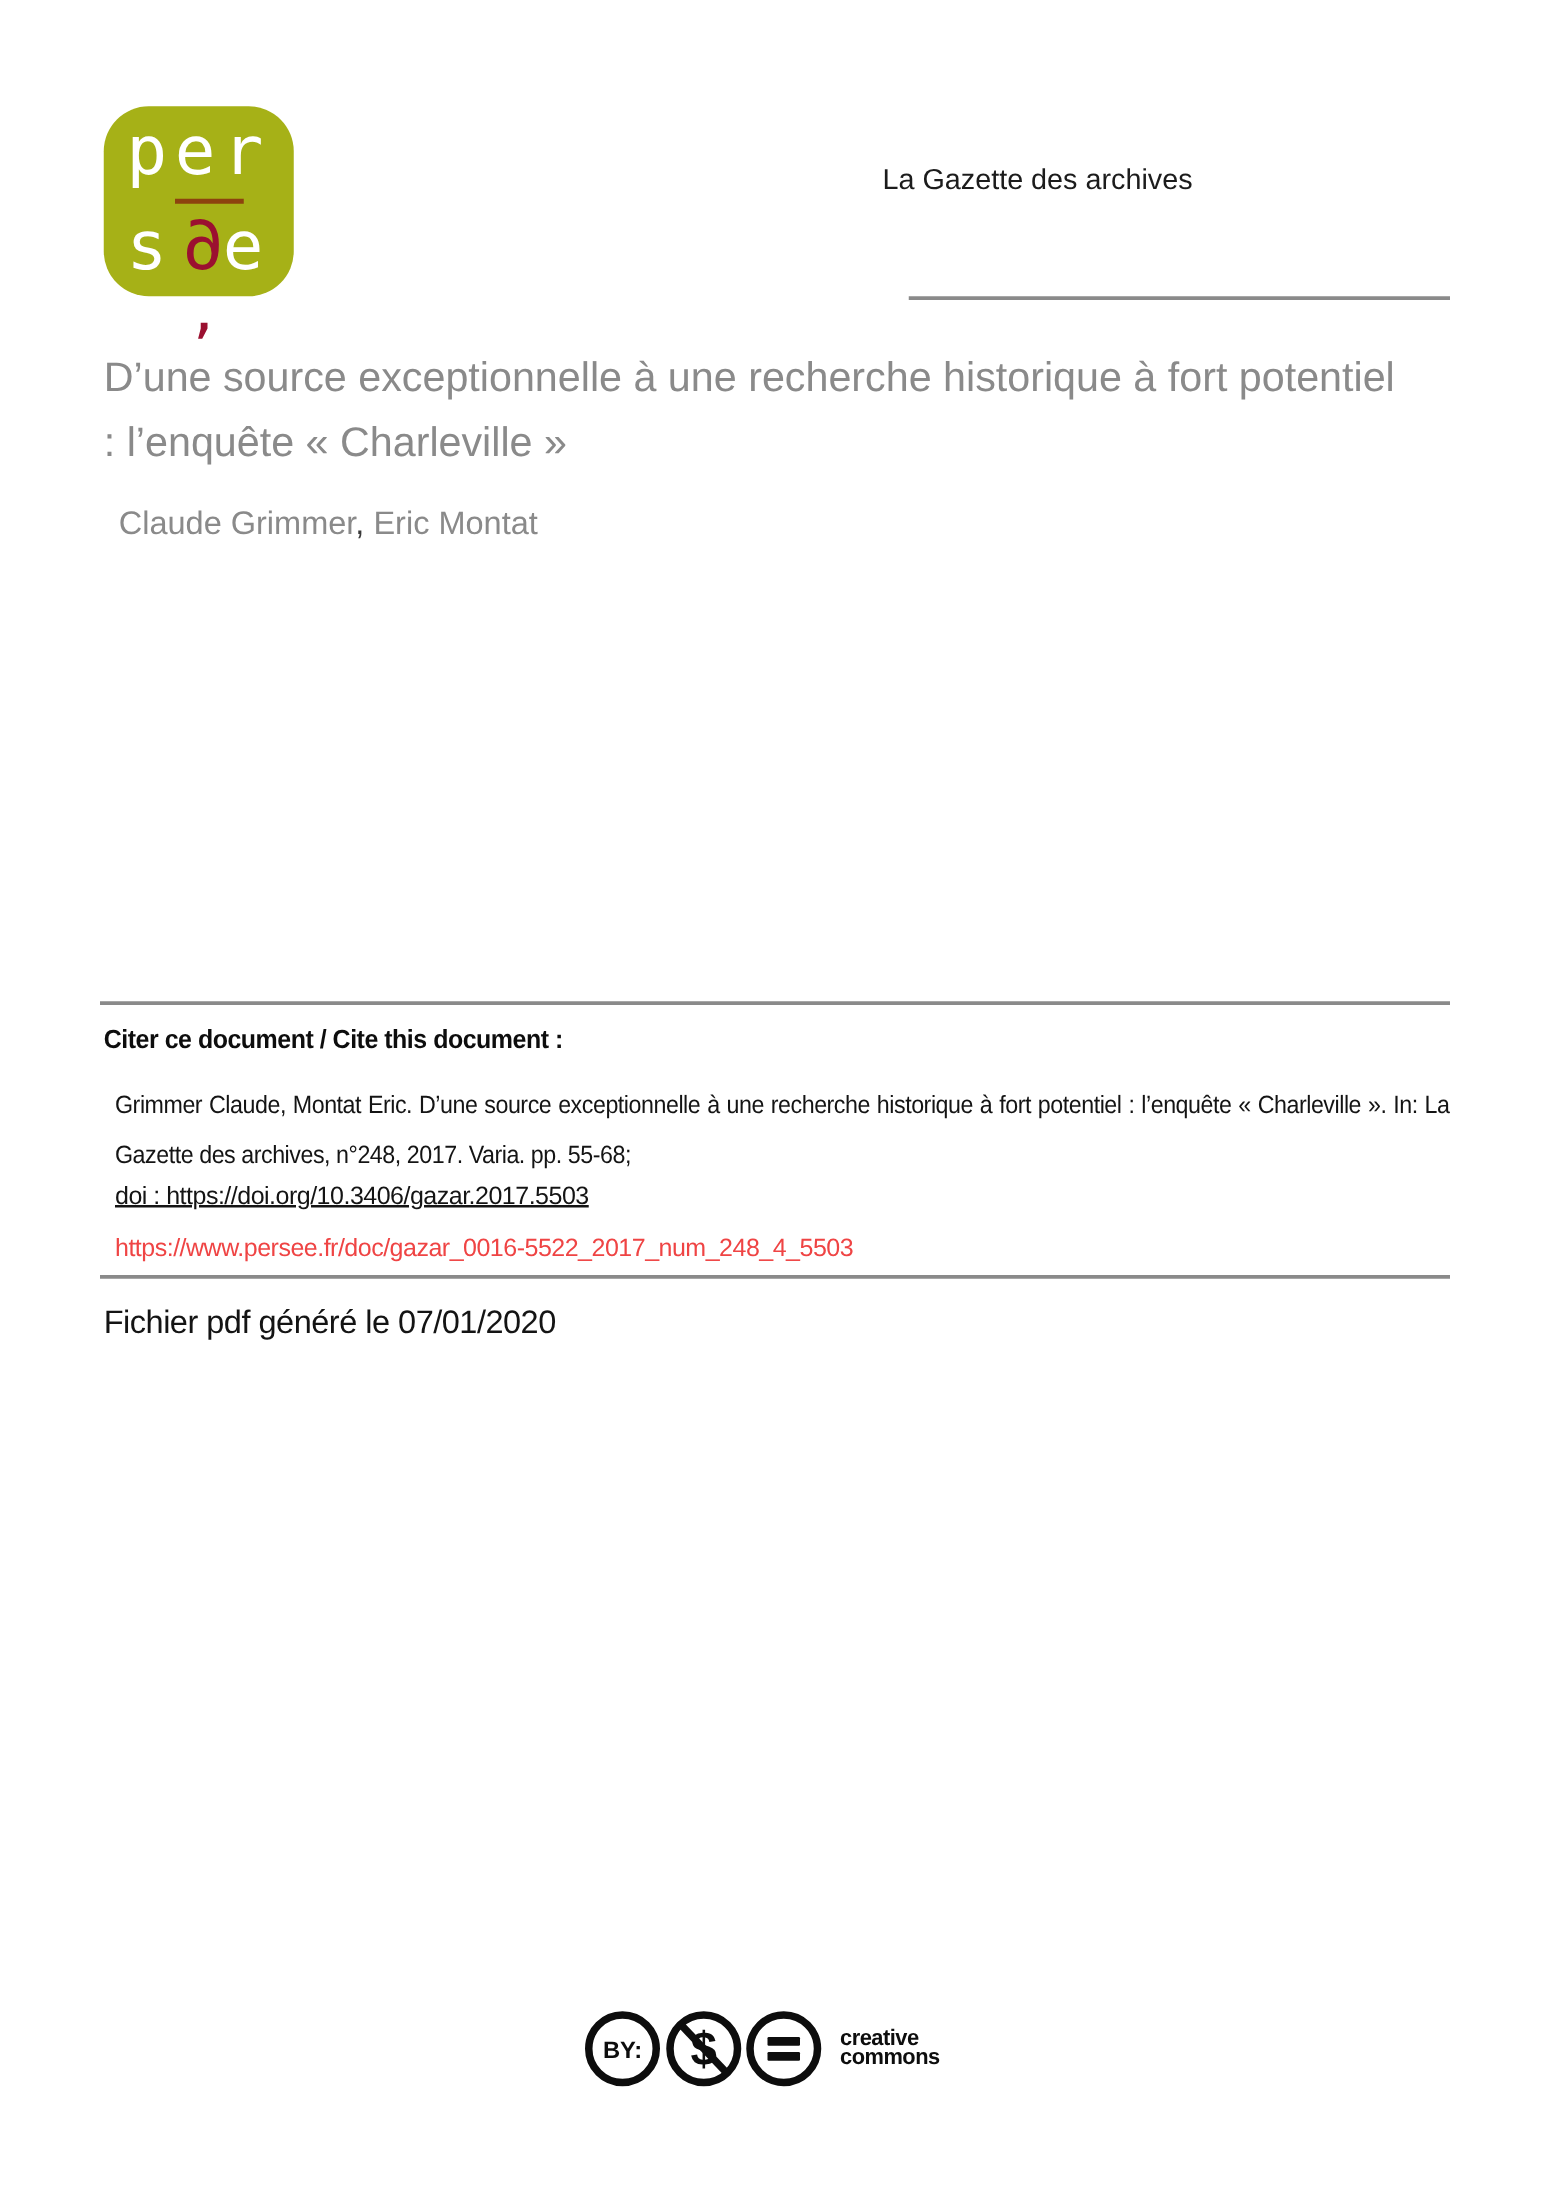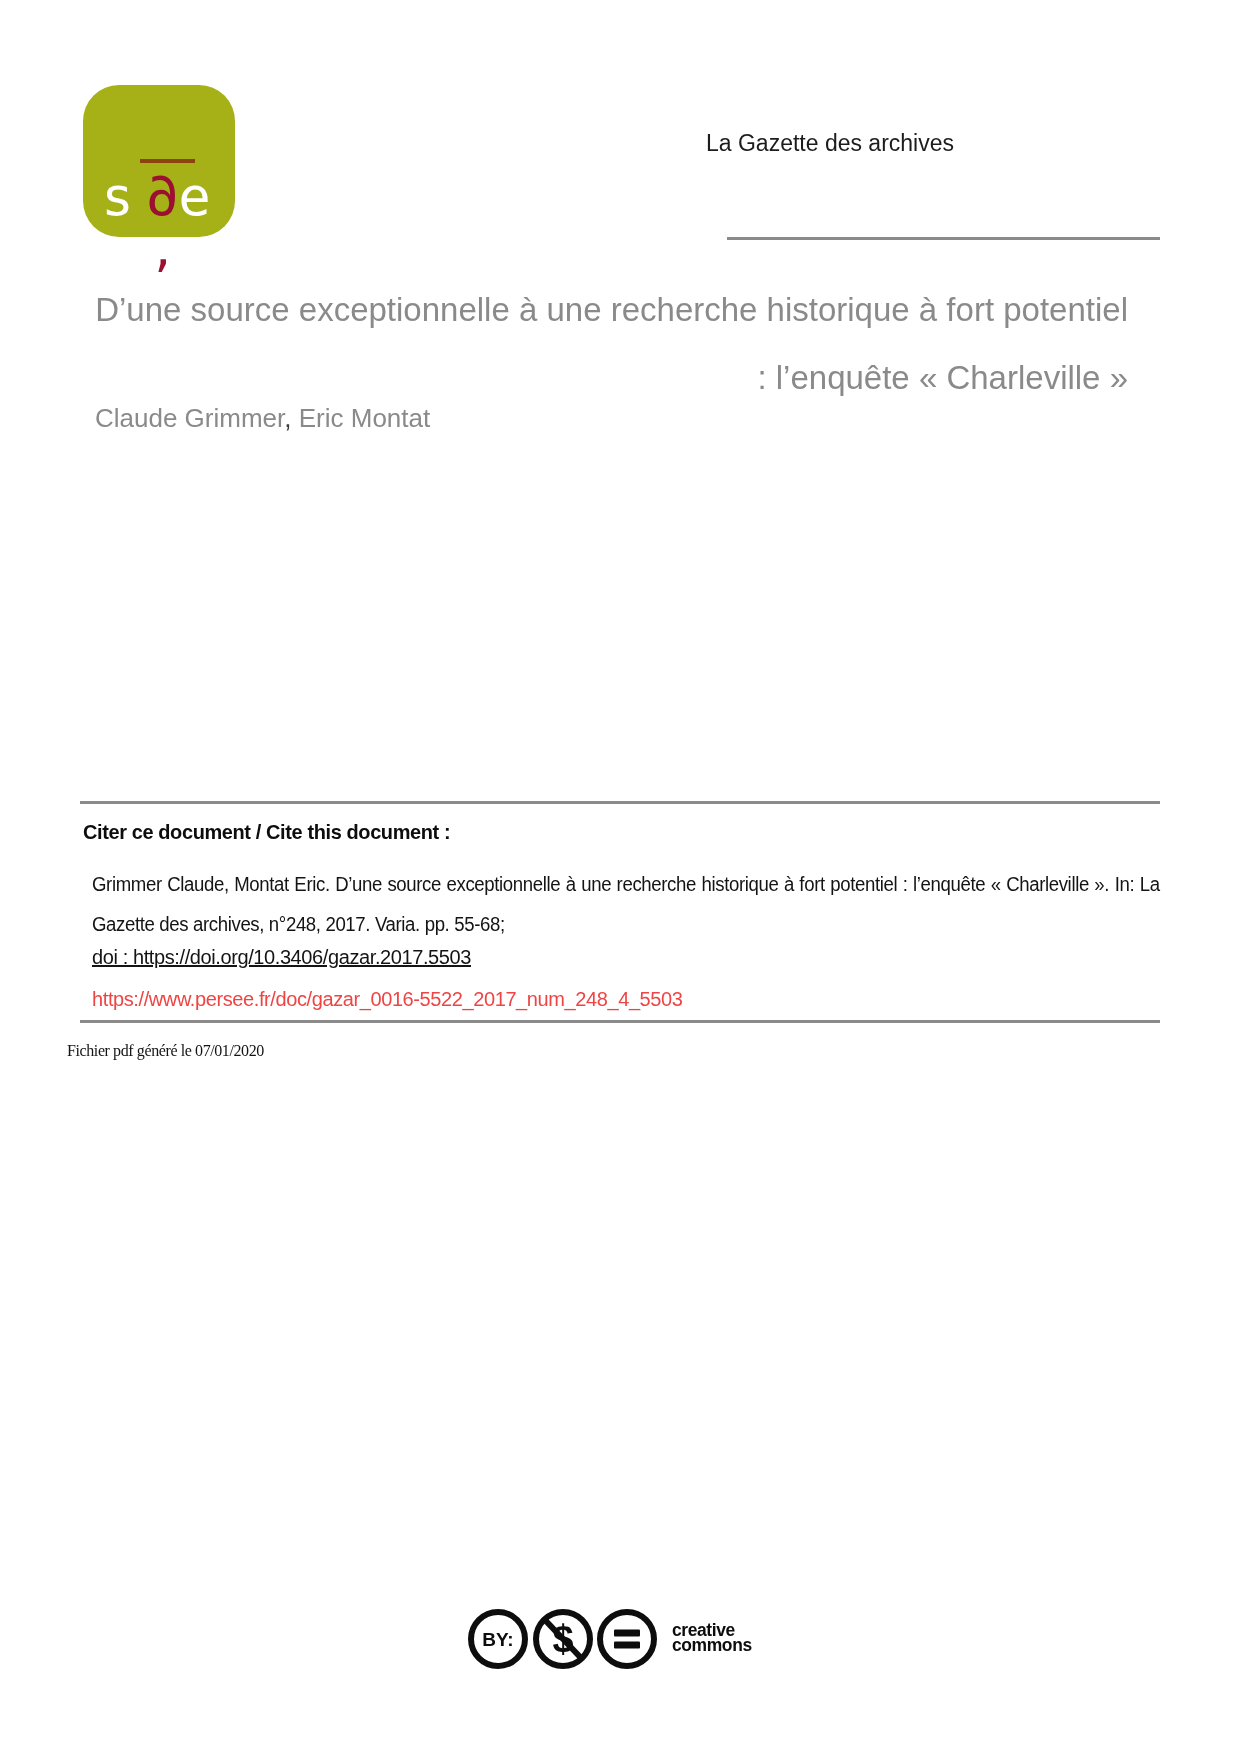--- a/index.html
+++ b/index.html
@@ -37,52 +37,53 @@
     top:86px;left:500px;width:660px;text-align:center;
     font-size:23px;color:#1c1c1c;line-height:34px;margin-top:40px;
   }
   .rule{background:#8a8a8a;height:3px;}
   .rule-top{left:727px;top:237px;width:433px;}
   .rule-mid{left:80px;top:801px;width:1080px;}
   .rule-low{left:80px;top:1020px;width:1080px;}
 
   
   .title{
-    left:83px;top:276px;width:1045px;font-size:33px;color:#8a8a8a;line-height:68px;text-align:right;
+    left:83px;top:276px;width:1045px;font-size:33px;color:#8a8a8a;line-height:52px;
   }
   .authors{left:83px;top:402px;font-size:26px;color:#8a8a8a;line-height:32px;margin-left:12px;}
   .authors .sep{color:#3a3a3a;}
 
   
   .condensed{letter-spacing:-0.4px;}
   .cite-heading{
     left:83px;top:820px;font-size:21px;font-weight:bold;color:#0d0d0d;
     transform:scaleX(0.95);transform-origin:left top;white-space:nowrap;
   }
   .citation{
     left:92px;top:864px;width:1148px;font-size:20px;line-height:40px;
     color:#141414;text-align:justify;
     transform:scaleX(0.93);transform-origin:left top;
   }
   .doi-line{left:92px;top:946px;font-size:20px;color:#141414;white-space:nowrap;text-decoration:underline;}
   .url-line{left:92px;top:988px;font-size:20px;color:#ef4444;white-space:nowrap;}
-  .generated{left:67px;top:1042px;font-size:16px;color:#141414;white-space:nowrap;font-family:Liberation Serif, serif;}
+  .generated{left:83px;top:1042px;font-size:26px;color:#141414;white-space:nowrap;}
 
   
   .cc-badge{left:466px;top:1604px;width:420px;height:70px;}
   .cc-brand{
     position:absolute;left:206px;top:19px;color:#0d0d0d;font-weight:bold;
     font-size:18px;line-height:15px;letter-spacing:-0.4px;
     transform:scaleX(0.97);transform-origin:left top;
   }
 </style>
 </head>
 <body>
 
 <div class="abs logo">
+  <div class="logo-row1">per</div>
   <div class="logo-rule"></div>
   <div class="logo-row2"><span>s</span><span class="glyph6"><span class="six">6</span><span class="hook">,</span></span><span>e</span></div>
 </div>
 
 <div class="abs journal">La Gazette des archives</div>
 <div class="abs rule rule-top"></div>
 
 <div class="abs title">D’une source exceptionnelle à une recherche historique à fort potentiel : l’enquête « Charleville »</div>
 <div class="abs authors"><span>Claude Grimmer</span><span class="sep">, </span><span>Eric Montat</span></div>
 

